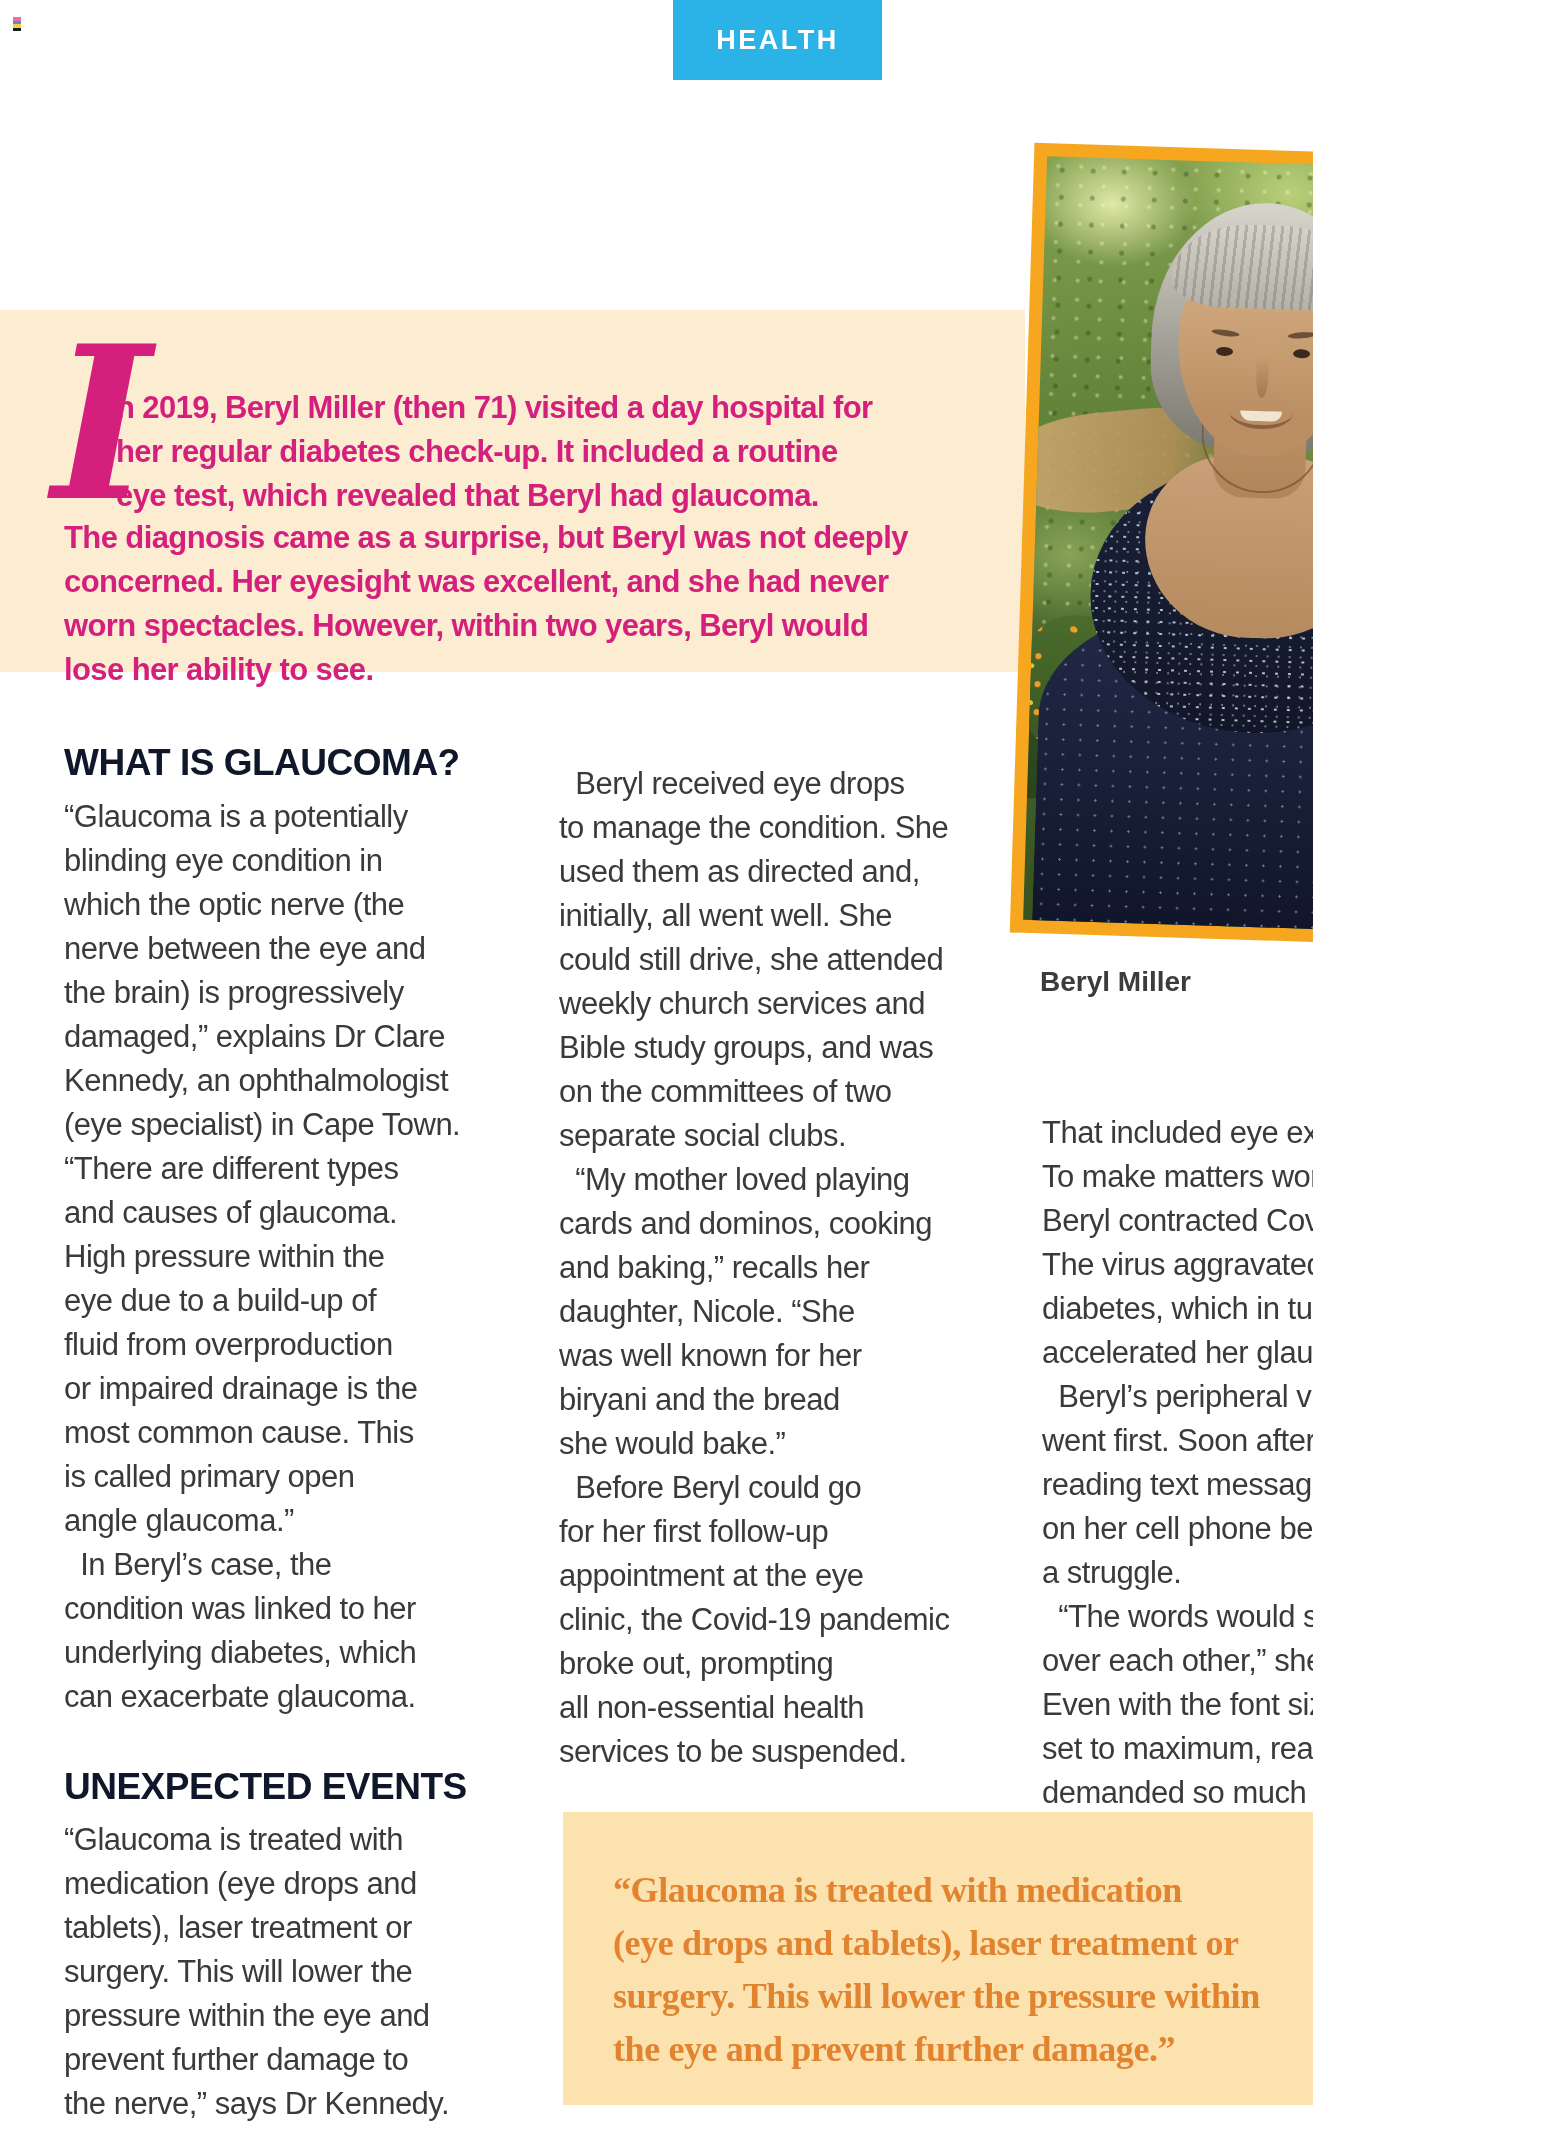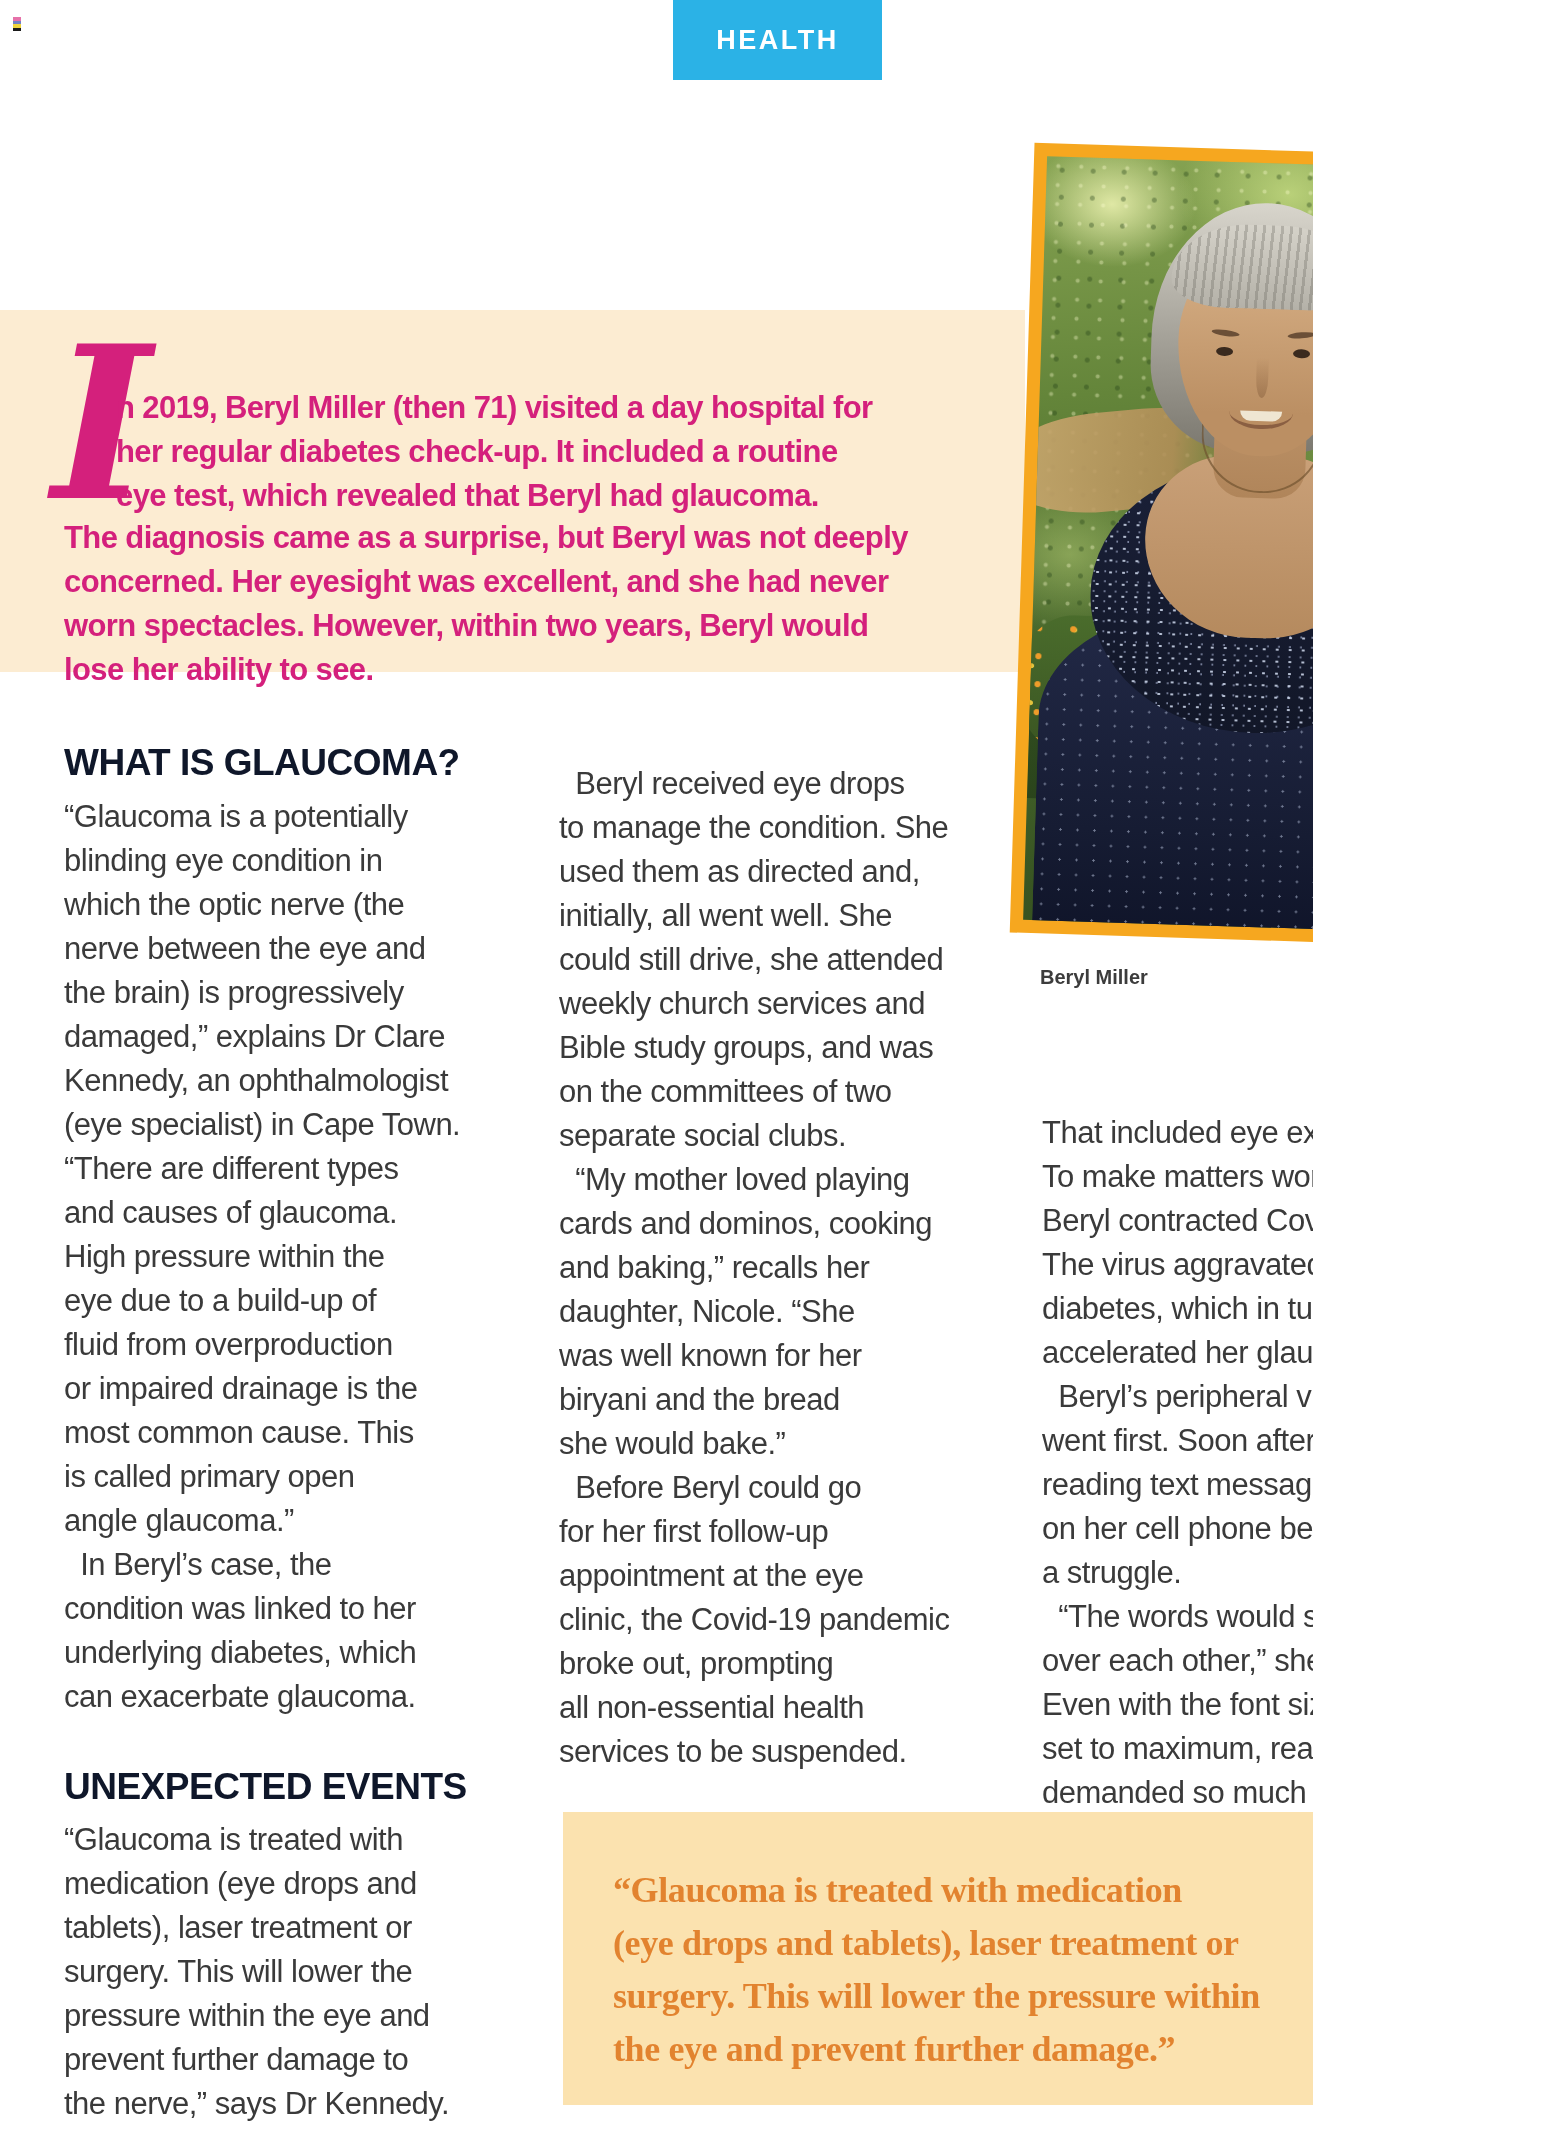--- a/index.html
+++ b/index.html
@@ -149,21 +149,21 @@
   .eye-r{left:50%;margin-left:30px;top:185px;}
   .nose{position:absolute;left:50%;top:195px;width:12px;height:40px;margin-left:-6px;z-index:8;
     background:linear-gradient(rgba(150,110,75,0),rgba(140,100,65,.55));border-radius:0 0 50% 50%;}
   .smile{position:absolute;left:50%;top:232px;width:64px;height:30px;margin-left:-32px;z-index:8;
     border-bottom:4px solid #8a5f42;border-radius:0 0 50% 50%;}
   .teeth{position:absolute;left:50%;top:248px;width:42px;height:10px;margin-left:-21px;z-index:8;
     background:#efe6d2;border-radius:0 0 18px 18px;}
 
   .photo-caption{
     position:absolute;left:1040px;top:966px;
-    font-size:20px;font-weight:700;color:#3c3c3c;z-index:3;
+    font-size:28px;font-weight:700;color:#3c3c3c;z-index:3;
   }
   .photo-credit{
     position:absolute;left:1493px;top:703px;height:170px;
     writing-mode:vertical-rl;transform:rotate(180deg);
     font-size:17px;color:#8d8d8d;letter-spacing:1px;z-index:1;
   }
 
   
   .col-heading{
     position:absolute;color:#0f172a;font-weight:700;

